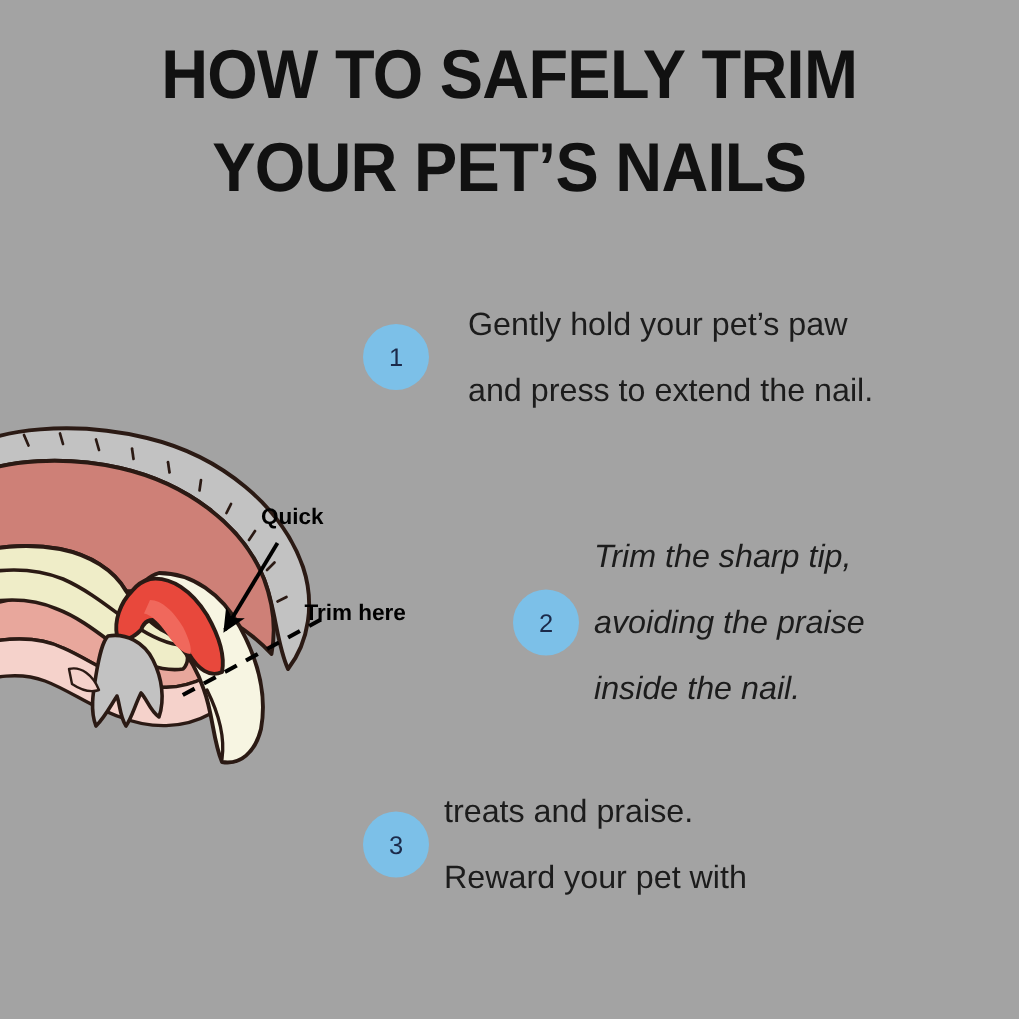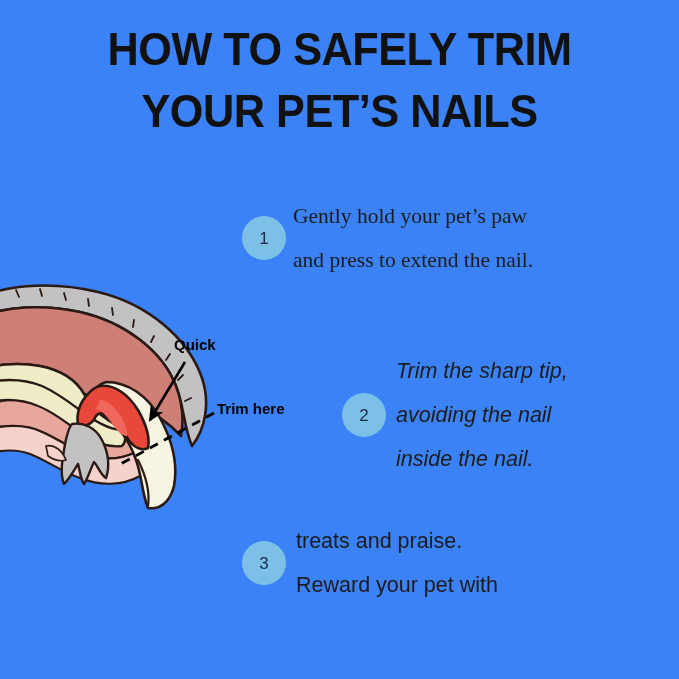--- a/index.html
+++ b/index.html
@@ -13,21 +13,21 @@
     font-family: "Liberation Sans", sans-serif;
     overflow: hidden;
     position: relative;
   }
 
   #infographic {
     position: absolute;
     inset: 0;
     width: 679px;
     height: 679px;
-    background: #3b82f6;
+    background: #a3a3a3;
   }
 
   
   .title-block {
     position: absolute;
     left: 0;
     top: 18px;
     width: 679px;
     text-align: center;
   }
@@ -72,22 +72,21 @@
     color: #1c1c1c;
     white-space: nowrap;
   }
 
   #step-1 {
     left: 242px;
     top: 194px;
     flex-direction: row;
   }
   #step-1 .step-text {
-    margin-left: 7px;
-    font-family: Liberation Serif, serif;
+    margin-left: 26px;
   }
 
   #step-2 {
     left: 342px;
     top: 349px;
     flex-direction: row;
   }
   #step-2 .step-text {
     margin-left: 10px;
     text-align: left;
@@ -114,21 +113,21 @@
 
   .callout-label {
     position: absolute;
     font-family: "Liberation Sans", sans-serif;
     font-weight: 700;
     font-size: 15px;
     color: #000000;
     white-space: nowrap;
   }
   #label-quick { left: 174px; top: 336px; }
-  #label-trim-here { left: 217px; top: 400px; }
+  #label-trim-here { left: 203px; top: 400px; }
 
   #callout-lines {
     position: absolute;
     left: 0;
     top: 270px;
     width: 320px;
     height: 240px;
     pointer-events: none;
   }
 </style>
@@ -226,21 +225,21 @@
     <div class="step-text">
       <div>Gently hold your pet’s paw</div>
       <div>and press to extend the nail.</div>
     </div>
   </div>
 
   <div class="step" id="step-2">
     <div class="step-badge">2</div>
     <div class="step-text">
       <div>Trim the sharp tip,</div>
-      <div>avoiding the nail</div>
+      <div>avoiding the praise</div>
       <div>inside the nail.</div>
     </div>
   </div>
 
   <div class="step" id="step-3">
     <div class="step-badge">3</div>
     <div class="step-text">
       <div>treats and praise.</div>
       <div>Reward your pet with</div>
     </div>

